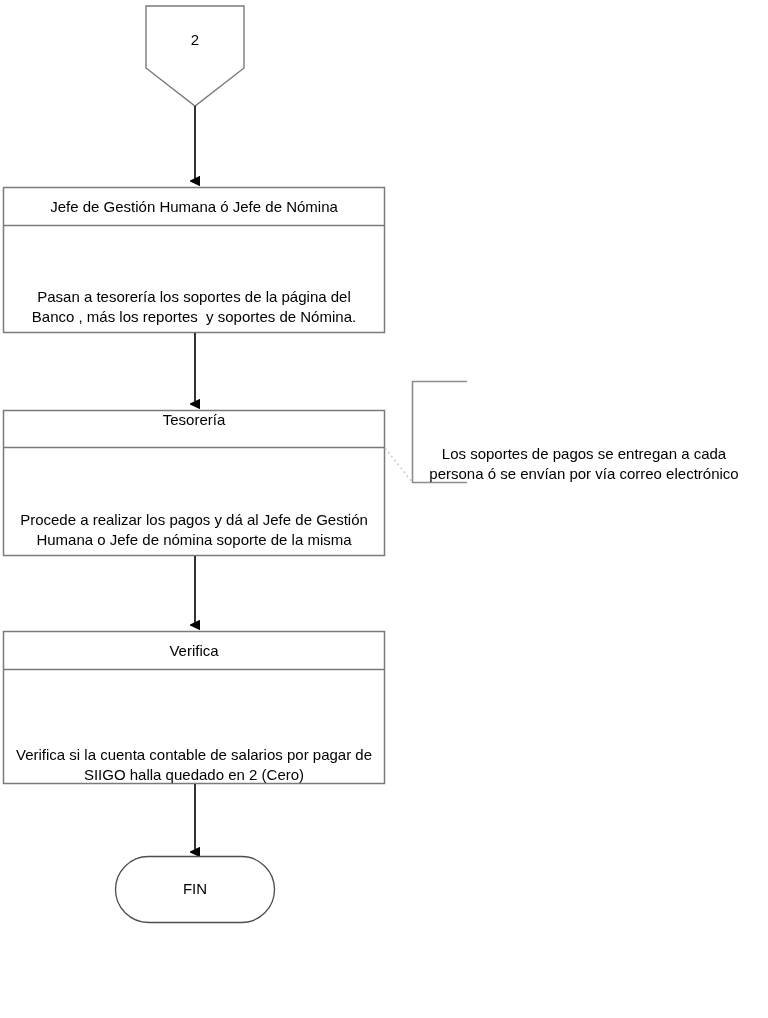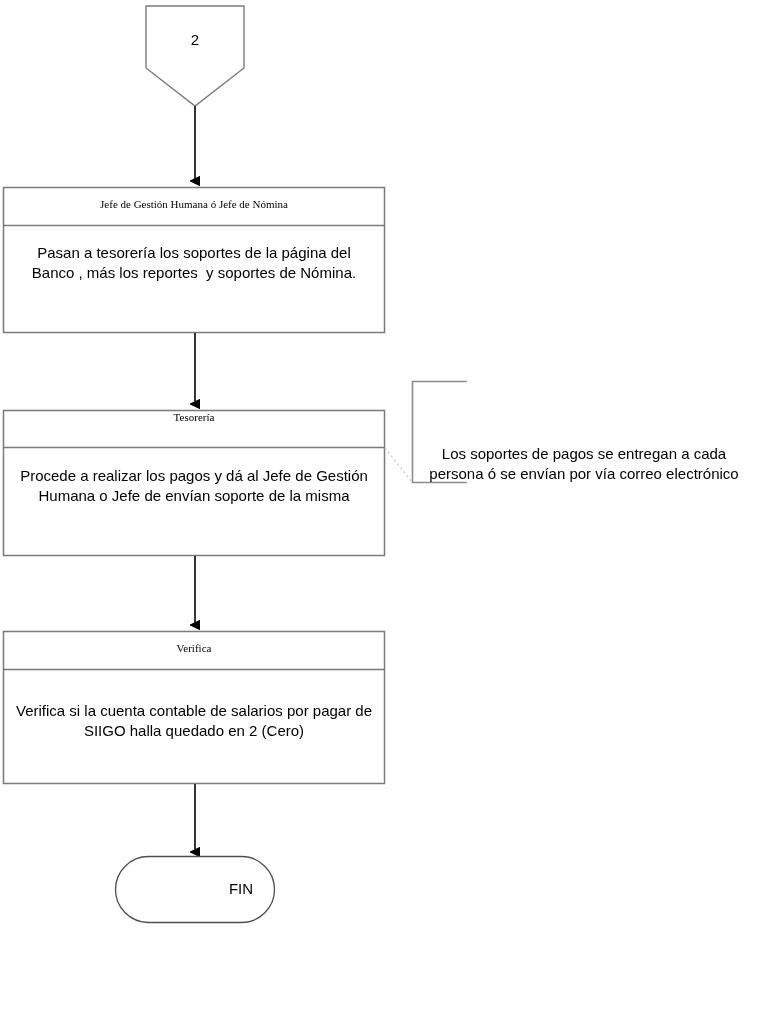--- a/index.html
+++ b/index.html
@@ -35,43 +35,42 @@
   
   .connector-label {
     left: 145px;
     top: 30px;
     width: 100px;
     font-size: 15px;
   }
 
   
   .box-header {
-    font-size: 11px;
-    font-family: Liberation Serif, serif;
+    font-size: 15px;
   }
   .box-body {
     font-size: 15px;
+    margin-top: 44px;
   }
 
   #box1-header { left: 4px; top: 197px;  width: 380px; }
   #box1-body   { left: 16px; top: 243px; width: 356px; }
 
   #box2-header { left: 4px; top: 410px;  width: 380px; }
   #box2-body   { left: 8px; top: 466px;  width: 372px; }
 
   #box3-header { left: 4px; top: 641px;  width: 380px; }
   #box3-body   { left: 12px; top: 701px; width: 364px; }
 
   
   #fin-label {
     left: 115px;
     top: 879px;
     width: 160px;
     font-size: 15px;
-    padding-left: 46px;
   }
 
   
   #annotation-text {
     left: 418px;
     top: 396px;
     width: 332px;
     font-size: 15px;
     margin-top: 48px;
   }
@@ -112,20 +111,20 @@
 
   <line x1="385" y1="448" x2="412" y2="482" stroke="#c9c9c9" stroke-width="1.4" stroke-dasharray="2 3"></line>
 </svg>
 
 <div class="txt connector-label">2</div>
 
 <div class="txt box-header" id="box1-header">Jefe de Gestión Humana ó Jefe de Nómina</div>
 <div class="txt box-body" id="box1-body">Pasan a tesorería los soportes de la página del Banco , más los reportes  y soportes de Nómina.</div>
 
 <div class="txt box-header" id="box2-header">Tesorería</div>
-<div class="txt box-body" id="box2-body">Procede a realizar los pagos y dá al Jefe de Gestión Humana o Jefe de envían soporte de la misma</div>
+<div class="txt box-body" id="box2-body">Procede a realizar los pagos y dá al Jefe de Gestión Humana o Jefe de nómina soporte de la misma</div>
 
 <div class="txt box-header" id="box3-header">Verifica</div>
 <div class="txt box-body" id="box3-body">Verifica si la cuenta contable de salarios por pagar de SIIGO halla quedado en 2 (Cero)</div>
 
 <div class="txt" id="fin-label">FIN</div>
 
 <div class="txt" id="annotation-text">Los soportes de pagos se entregan a cada persona ó se envían por vía correo electrónico</div>
 
 </body></html>

